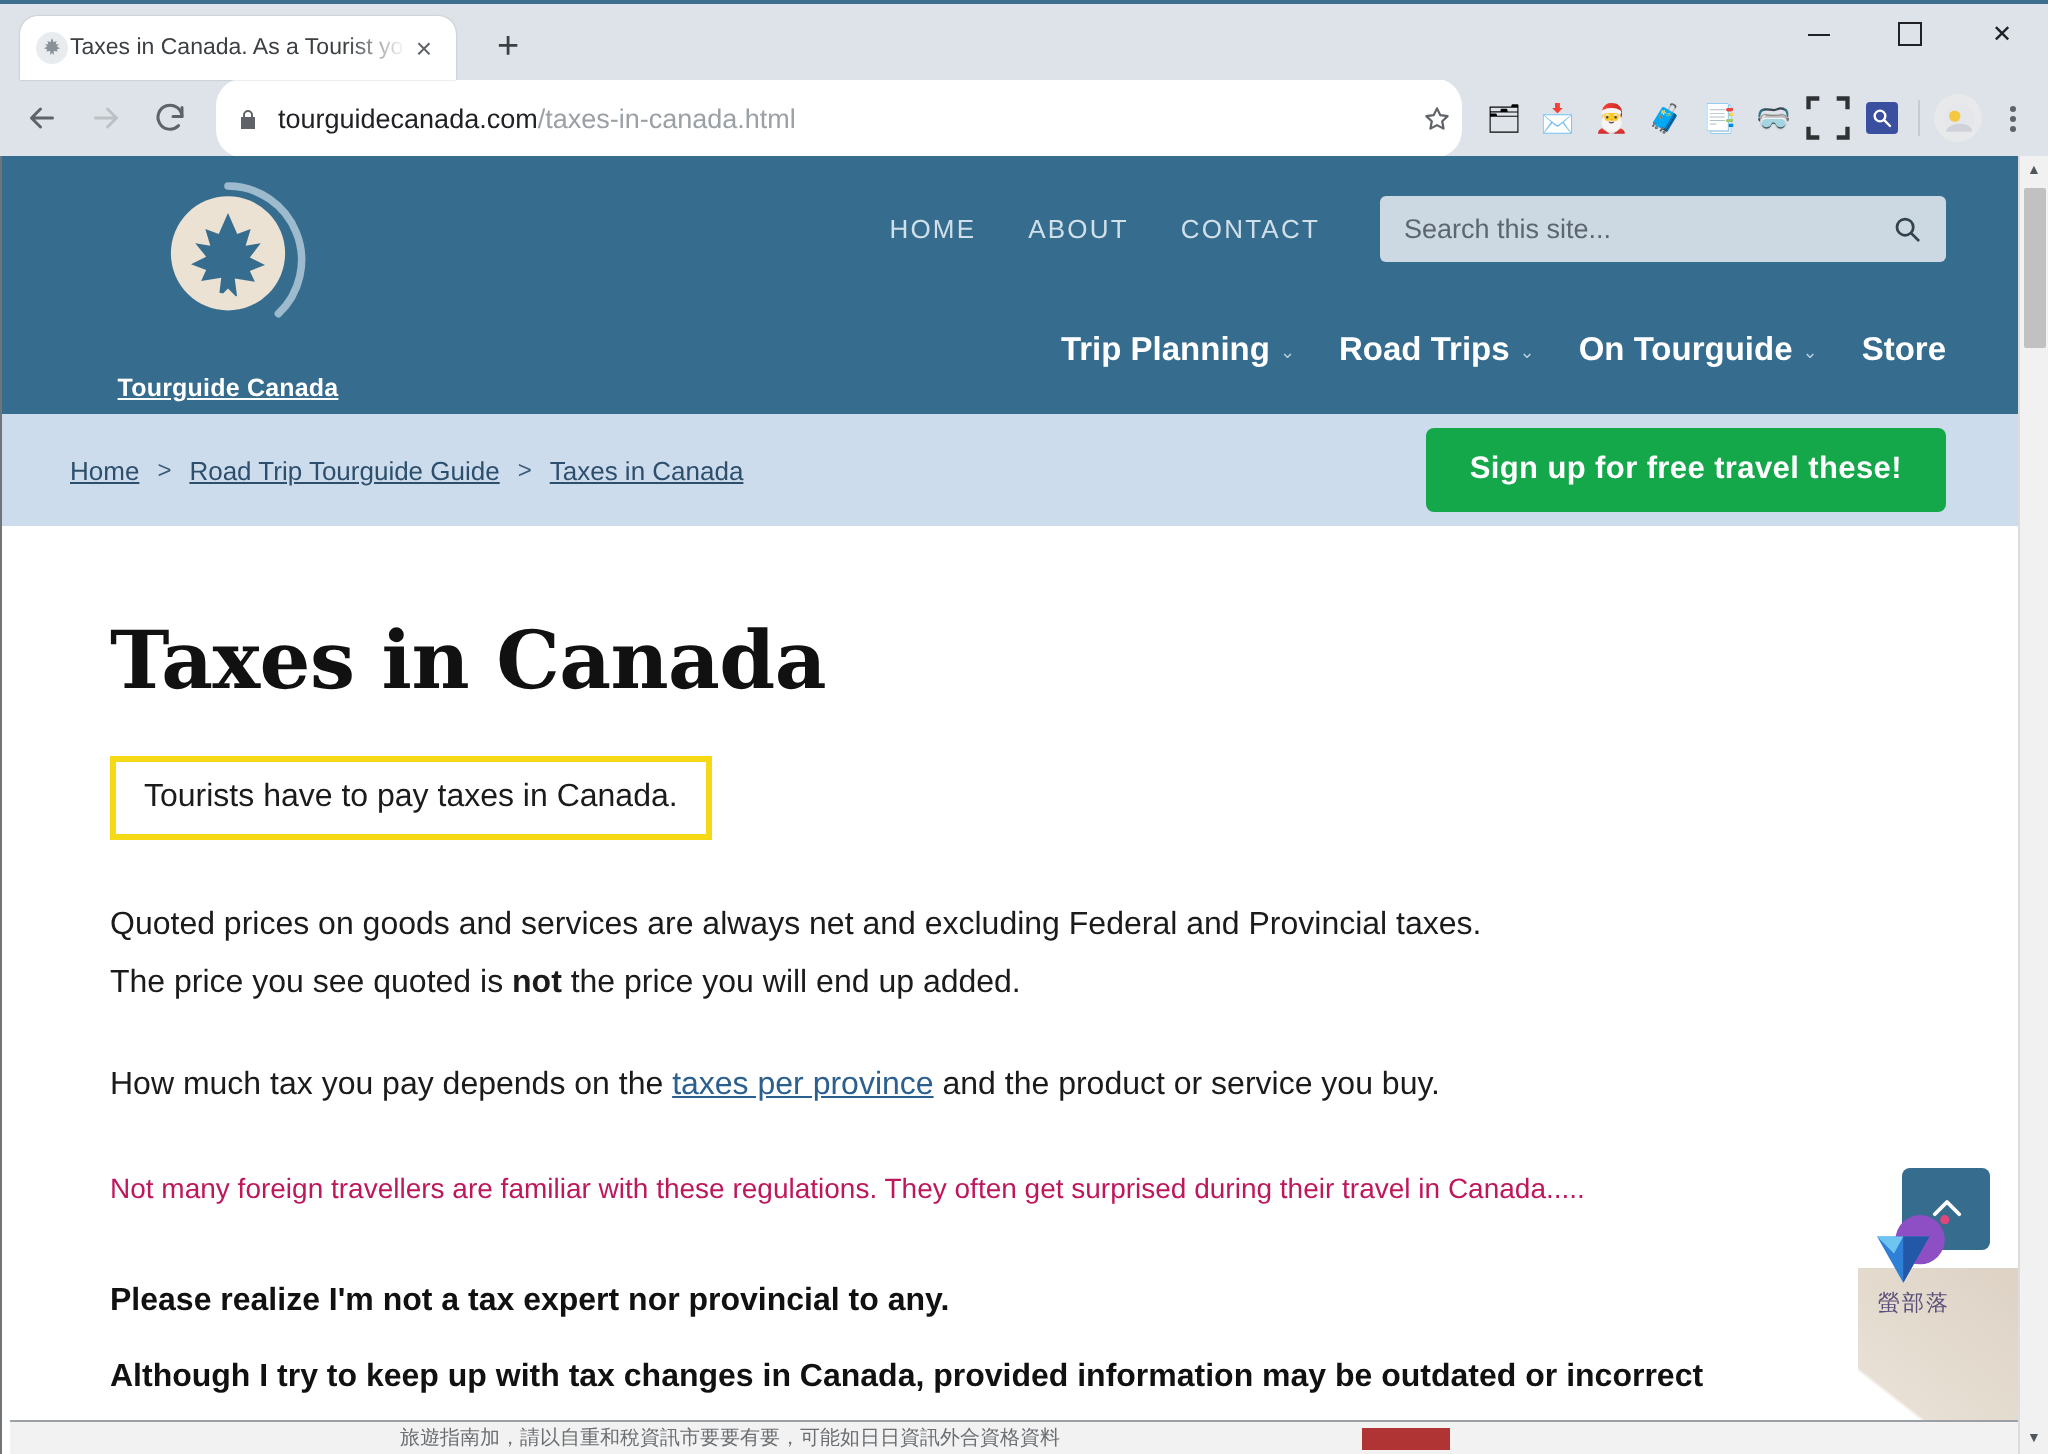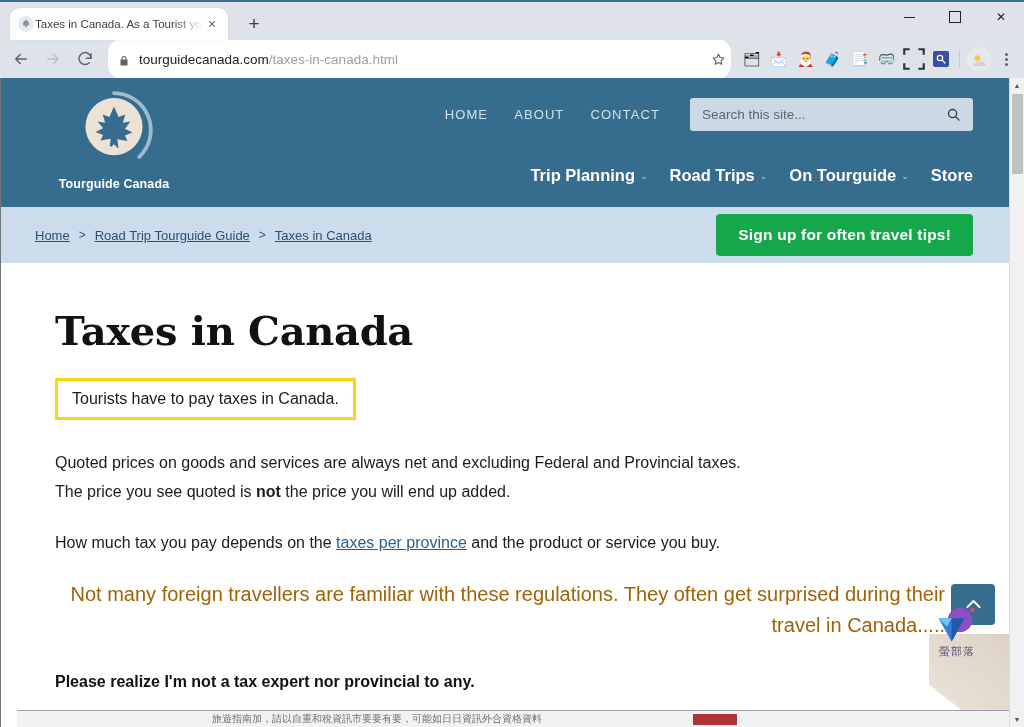--- a/index.html
+++ b/index.html
@@ -125,21 +125,21 @@
 
   
   .site-header {
     background: #366c8e; height: 129px; position: relative;
     padding: 0 36px 0 28px;
   }
   .logo-wrap { position: absolute; left: 38px; top: 10px; width: 150px; text-align: center; }
   .logo-circle { width: 84px; height: 84px; margin: 0 auto; position: relative; }
   .logo-name {
     color: #ffffff; font-size: 12.5px; font-weight: bold;
-    margin-top: 5px; letter-spacing: .1px;
+    margin-top: 15px; letter-spacing: .1px; text-decoration: underline;
   }
   .top-nav {
     position: absolute; right: 36px; top: 20px;
     display: flex; align-items: center; gap: 26px;
   }
   .top-link {
     color: #cfe0ea; font-size: 13px; letter-spacing: 1.1px;
     text-decoration: none;
   }
   .search-box {
@@ -190,21 +190,21 @@
   }
   .callout {
     border: 3px solid #f5d916; display: inline-block;
     padding: 9px 14px; font-size: 16px; color: #1b1b1b;
     margin-bottom: 28px;
   }
   .body-line { font-size: 16px; color: #1b1b1b; line-height: 29px; }
   .body-line b { font-weight: bold; }
   .gap { height: 22px; }
   .inline-link { color: #2b5f8e; text-decoration: underline; }
-  .body-para { font-size: 20px; color: #a16207; line-height: 31px; max-width: 890px; text-align: right; }
+  .body-para { font-size: 14px; color: #be185d; line-height: 31px; max-width: 890px; }
   .bold-line { font-size: 16px; color: #111111; font-weight: bold; line-height: 38px; }
 
   
   .to-top {
     position: absolute; right: 14px; top: 506px;
     width: 44px; height: 41px; background: #366c8e;
     border-radius: 4px; display: flex; align-items: center;
     justify-content: center; cursor: pointer;
   }
   .to-top svg { width: 21px; height: 21px; color: #ffffff; }
@@ -219,21 +219,21 @@
     margin-top: -2px; font-family: "DejaVu Sans", sans-serif;
   }
   .corner-fold {
     position: absolute; right: 0; top: 556px;
     width: 80px; height: 171px;
     background: linear-gradient(218deg, #ddd2c4 0%, #e8e0d5 48%, #ffffff 49%);
     pointer-events: none;
   }
 
   .bottom-strip {
-    position: absolute; left: 16px; right: 0; bottom: 0; height: 17px;
+    position: absolute; left: 4px; right: 0; bottom: 0; height: 17px;
     background: #f2f2f2; border-top: 1px solid #9aa0a6;
     display: flex; align-items: center; overflow: hidden;
   }
   .bs-text {
     font-size: 10px; color: #6b6f73; margin-left: 195px;
     white-space: nowrap; font-family: "DejaVu Sans", sans-serif;
   }
   .bs-red { position: absolute; left: 676px; width: 44px; height: 11px; background: #b03434; }
 </style>
 </head>
@@ -377,21 +377,21 @@
       </div>
 
       <div class="crumb-bar">
         <div class="crumbs">
           <a class="crumb">Home</a>
           <span class="crumb-sep">&gt;</span>
           <a class="crumb">Road Trip Tourguide Guide</a>
           <span class="crumb-sep">&gt;</span>
           <a class="crumb">Taxes in Canada</a>
         </div>
-        <button class="cta-btn">Sign up for often travel tips!</button>
+        <button class="cta-btn">Sign up for free travel these!</button>
       </div>
 
       <div class="article">
         <h1 class="page-title">Taxes in Canada</h1>
 
         <div class="callout">
           <span>Tourists have to pay taxes in Canada.</span>
         </div>
 
         <div class="body-line">Quoted prices on goods and services are always net and excluding Federal and Provincial taxes.</div>

